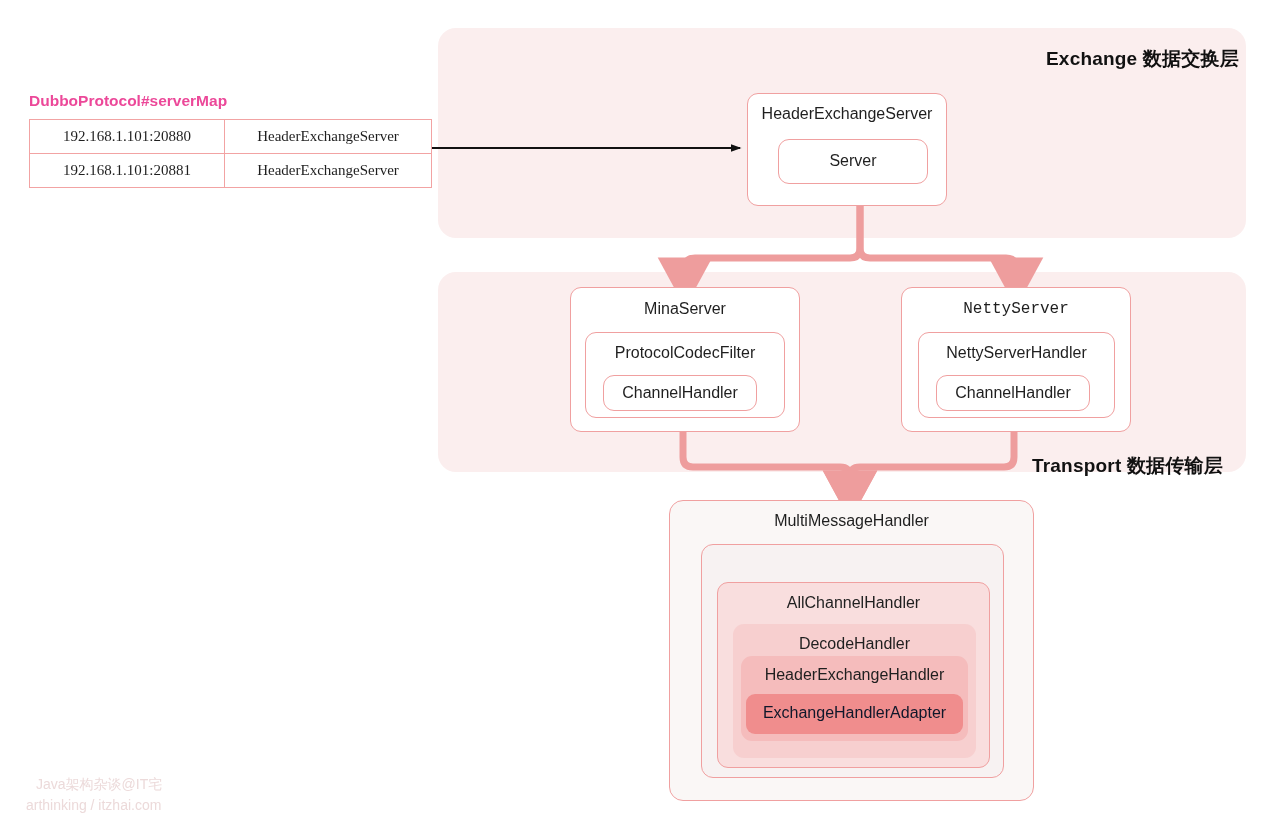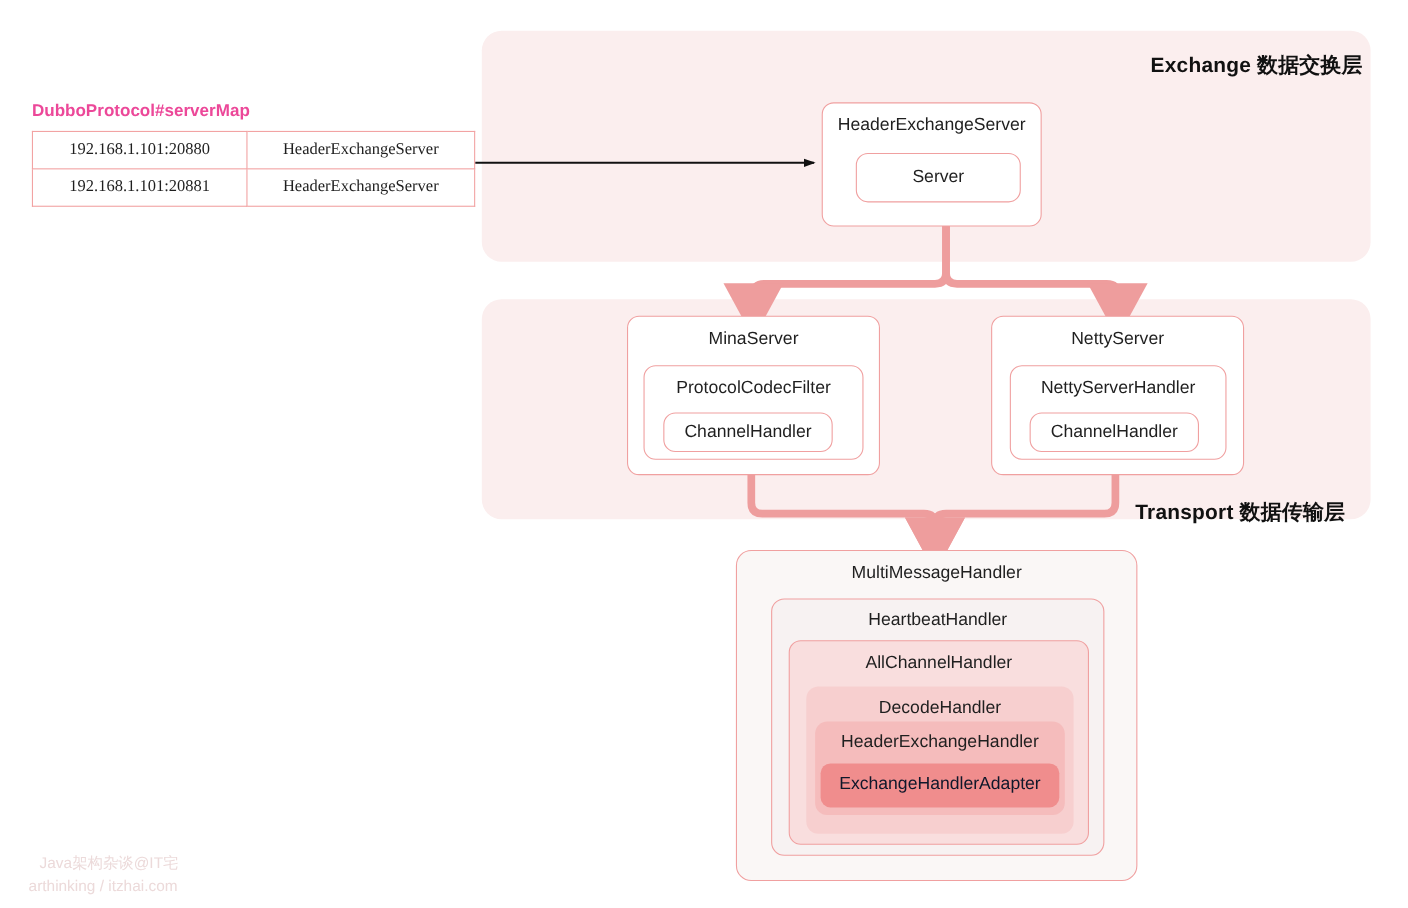--- a/index.html
+++ b/index.html
@@ -166,21 +166,21 @@
   }
   #mina-channel-handler > .node-title { top: 8px; }
 
   
   #netty-server {
     left: 901px;
     top: 287px;
     width: 230px;
     height: 145px;
   }
-  #netty-server > .node-title { top: 12px; }
+  #netty-server > .node-title { top: 12px; font-family: Liberation Mono, monospace; }
   #netty-server-handler {
     left: 16px;
     top: 44px;
     width: 197px;
     height: 86px;
   }
   #netty-server-handler > .node-title { top: 11px; text-align: center; }
   #netty-channel-handler {
     left: 17px;
     top: 42px;
@@ -347,21 +347,20 @@
       <div class="node" id="netty-channel-handler">
         <div class="node-title">ChannelHandler</div>
       </div>
     </div>
   </div>
 
   <div class="node" id="multi-message-handler">
     <div class="node-title">MultiMessageHandler</div>
 
     <div class="node" id="heartbeat-handler">
-      <div class="node-title">HeartbeatHandler</div>
 
       <div class="node" id="all-channel-handler">
         <div class="node-title">AllChannelHandler</div>
 
         <div class="node" id="decode-handler">
           <div class="node-title">DecodeHandler</div>
 
           <div class="node" id="header-exchange-handler">
             <div class="node-title">HeaderExchangeHandler</div>
 

